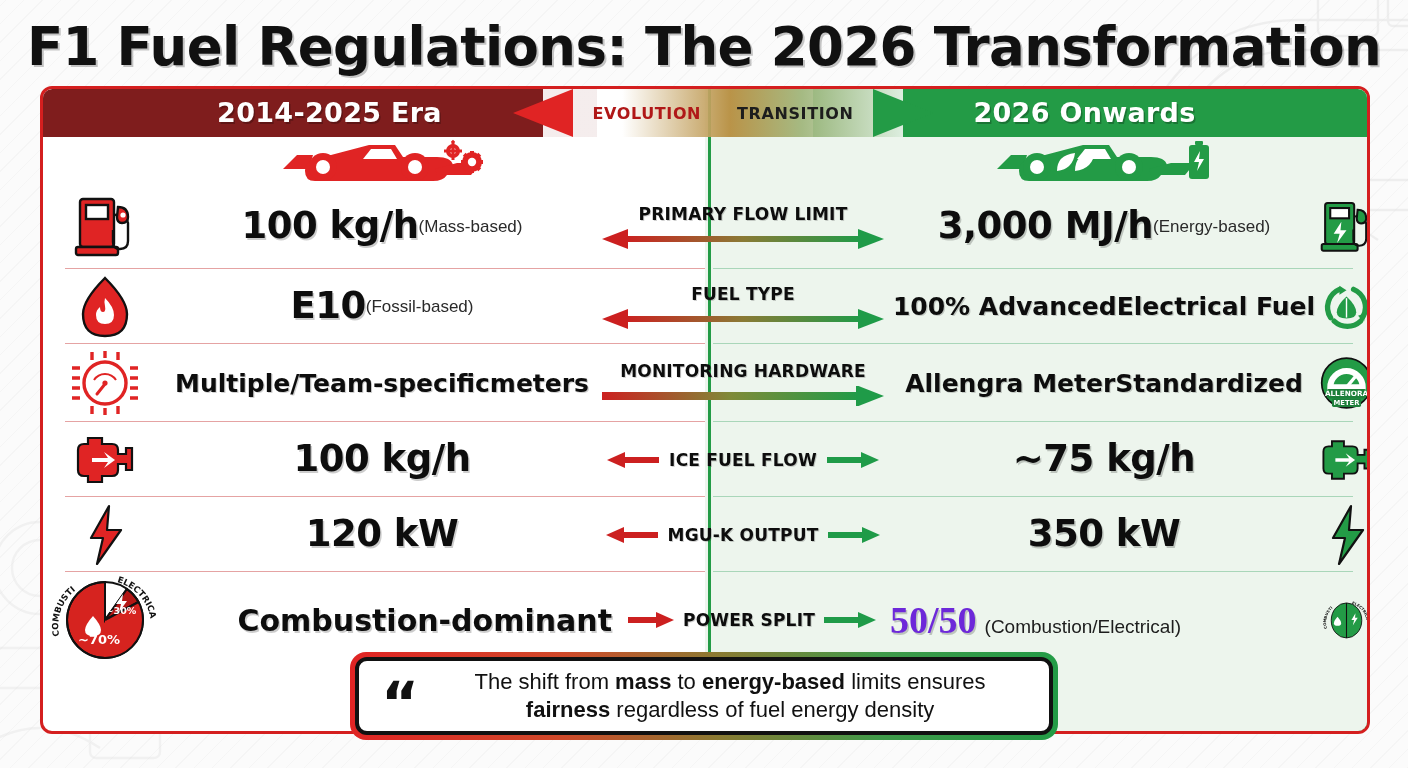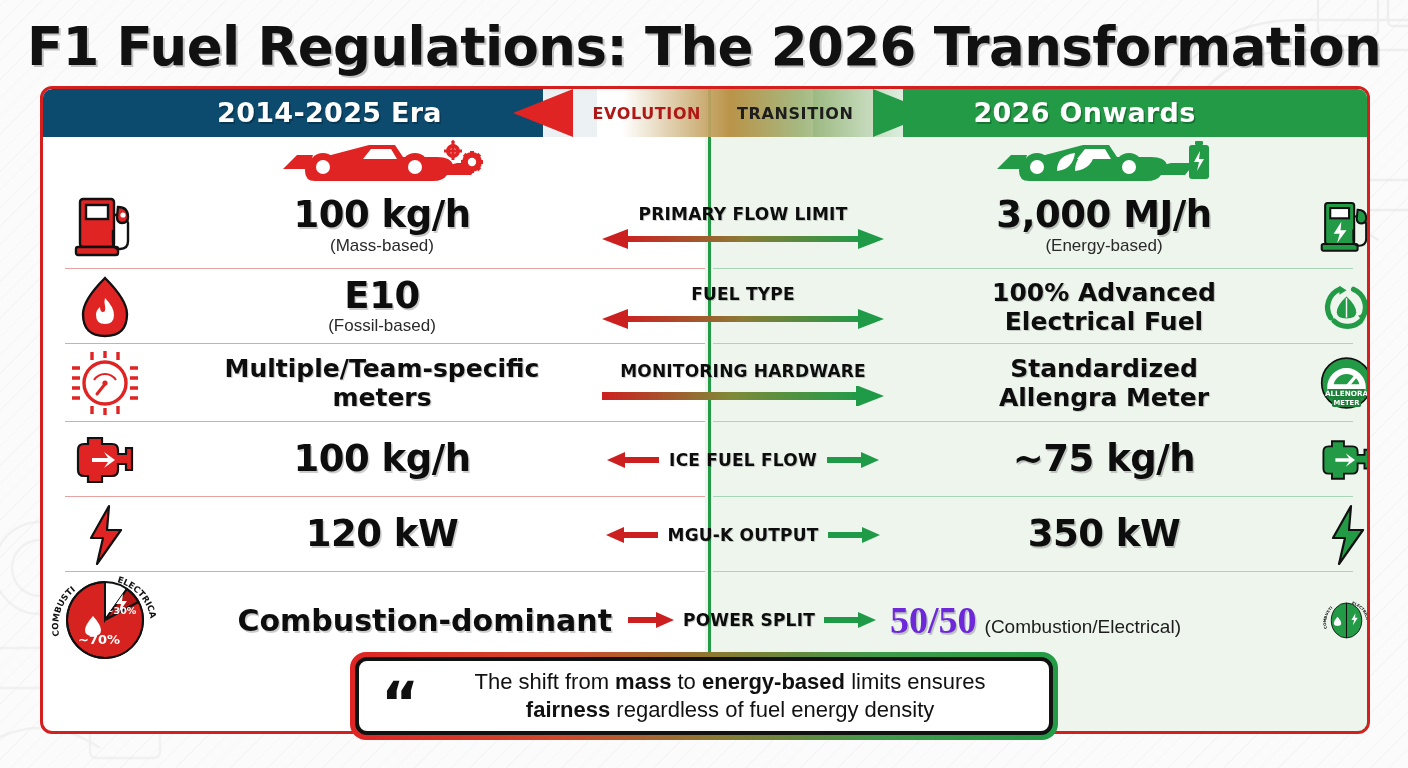--- a/index.html
+++ b/index.html
@@ -44,21 +44,21 @@
   }
   #panel-green-border {
     position: absolute; right: -3px; top: -3px; width: 50%; height: calc(100% + 6px);
     border: 3px solid #239b46;
     border-radius: 0 12px 12px 0;
     pointer-events: none;
   }
 
   
   .hdr { position: absolute; top: 0; height: 48px; }
-  #hdr-left  { left: -1px; width: 555px; background: #0c4a6e; border-radius: 10px 0 0 0; }
+  #hdr-left  { left: -1px; width: 555px; background: #7f1d1d; border-radius: 10px 0 0 0; }
   #hdr-right { right: -1px; width: 555px; background: #239b46; border-radius: 0 10px 0 0; }
   .hdr-label {
     position: absolute; top: 0; height: 48px; line-height: 47px;
     width: 100%; text-align: center;
     color: #fff; font-size: 27px; font-weight: bold;
     letter-spacing: .3px;
     font-family: "DejaVu Sans", sans-serif;
     text-shadow: 1.5px 1.5px 0 rgba(0,0,0,.25);
   }
   #hdr-left .hdr-label { padding-left: 20px; }
@@ -103,21 +103,21 @@
     grid-template-columns: 123px 432px 290px 432px 53px;
     align-items: center;
   }
   .row-sep-left, .row-sep-right {
     position: absolute; bottom: 0; height: 1.5px;
   }
   .row-sep-left  { left: 22px;  width: 640px; background: #e5a3a3; }
   .row-sep-right { right: 14px; width: 640px; background: #a9d6b9; }
 
   .cell-icon { display: flex; align-items: center; justify-content: center; }
-  .cell-val  { display: flex; flex-direction: column; align-items: center; justify-content: center; }
+  .cell-val  { display: flex; flex-direction: row; align-items: center; justify-content: center; }
   .cell-mid  { display: flex; flex-direction: column; align-items: center; justify-content: center; gap: 5px; }
 
   .val-big {
     font-size: 37px; font-weight: bold; color: #0d0d0d;
     font-family: "DejaVu Sans", sans-serif;
     letter-spacing: -0.5px; line-height: 1.04;
     text-shadow: 1.5px 1.5px 0 rgba(0,0,0,.2);
     text-align: center; white-space: nowrap;
   }
   .val-med {
@@ -437,22 +437,22 @@
                 <stop offset="0" stop-color="#cc2020"></stop>
                 <stop offset="50%" stop-color="#7f8a38"></stop>
                 <stop offset="100%" stop-color="#1f9b48"></stop>
               </linearGradient>
             </defs>
           <rect x="0" y="6" width="258" height="8" fill="url(#g3)"></rect>
           <path d="M282 10 L254 -1 L254 21z" fill="#1f9b48"></path>
         </svg>
       </div>
       <div class="cell-val">
+        <div class="val-med">Allengra Meter</div>
         <div class="val-med">Standardized</div>
-        <div class="val-med">Allengra Meter</div>
       </div>
       <div class="cell-icon">
         <svg width="62" height="62" viewBox="0 0 62 62">
           <circle cx="31" cy="31" r="29" fill="#239b46" stroke="#111" stroke-width="2"></circle>
           <path d="M12 36 A 19 19 0 0 1 50 36z" fill="none" stroke="#fff" stroke-width="7"></path>
           <path d="M31 36 l10 -12" stroke="#fff" stroke-width="4" stroke-linecap="round"></path>
           <rect x="8" y="38" width="46" height="11" rx="2" fill="#1e7f3a"></rect>
           <text x="31" y="46.6" font-family="DejaVu Sans, sans-serif" font-size="8.5" font-weight="bold" fill="#fff" text-anchor="middle">ALLENORA</text>
           <rect x="14" y="49" width="34" height="10" rx="2" fill="#1e7f3a"></rect>
           <text x="31" y="56.8" font-family="DejaVu Sans, sans-serif" font-size="8" font-weight="bold" fill="#fff" text-anchor="middle">METER</text>

